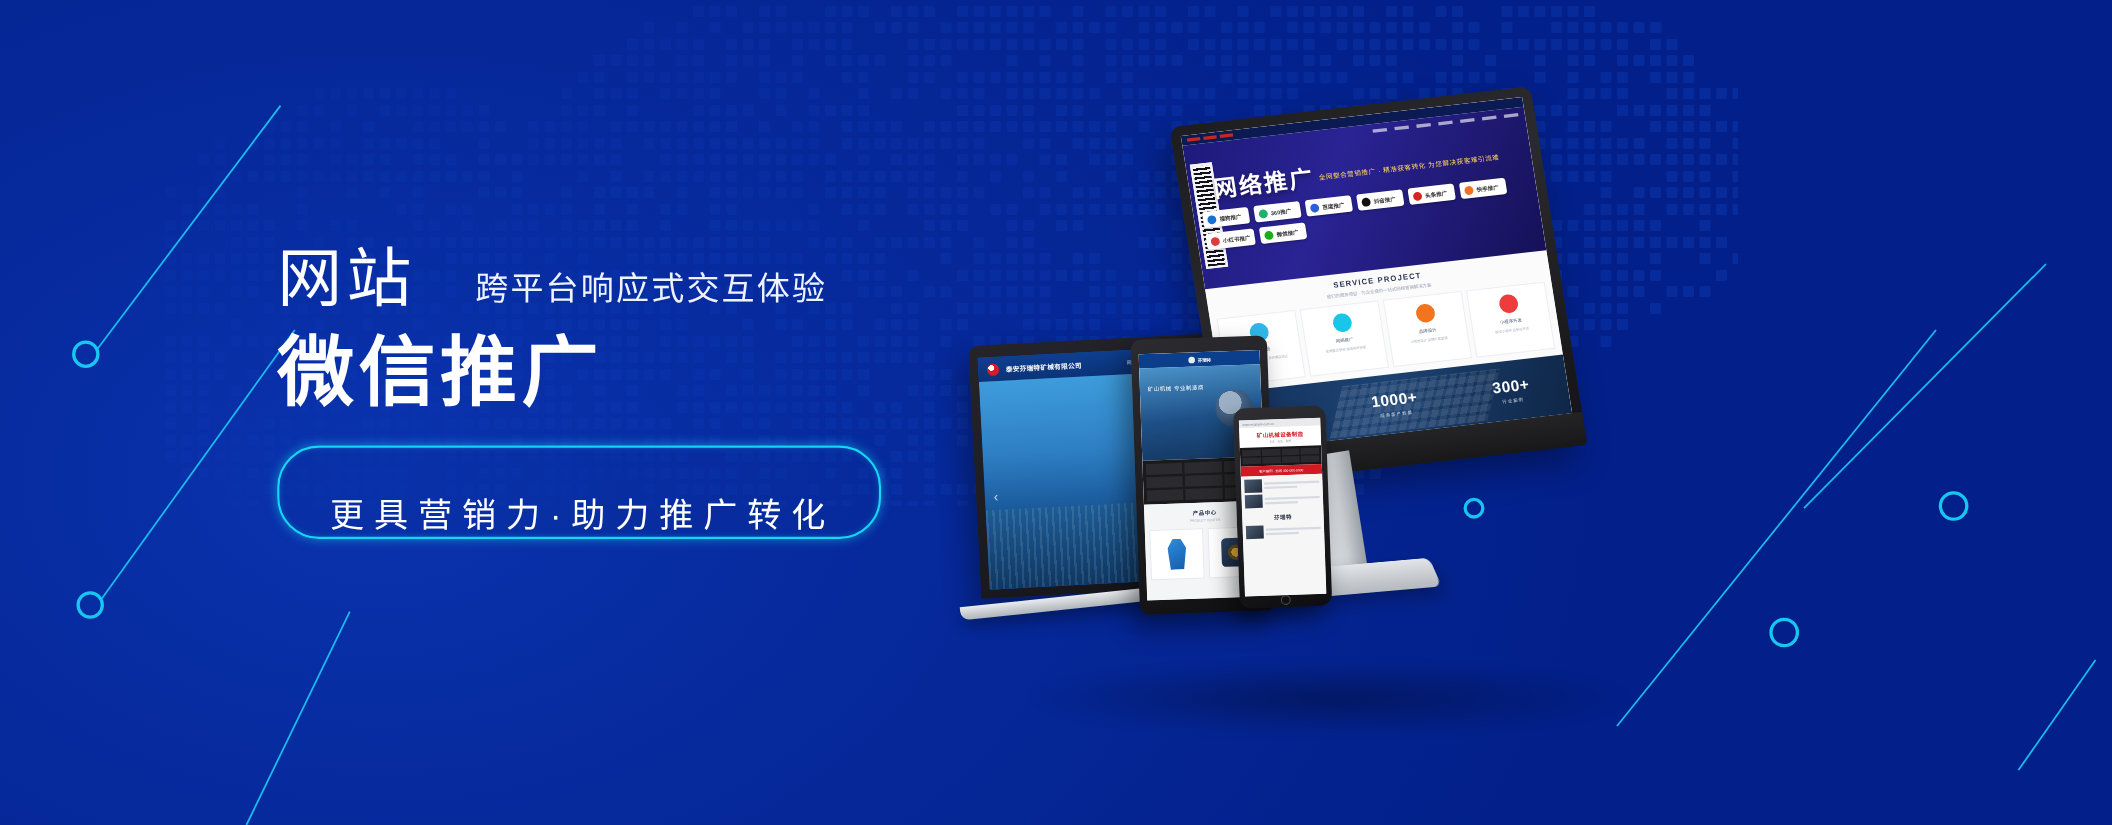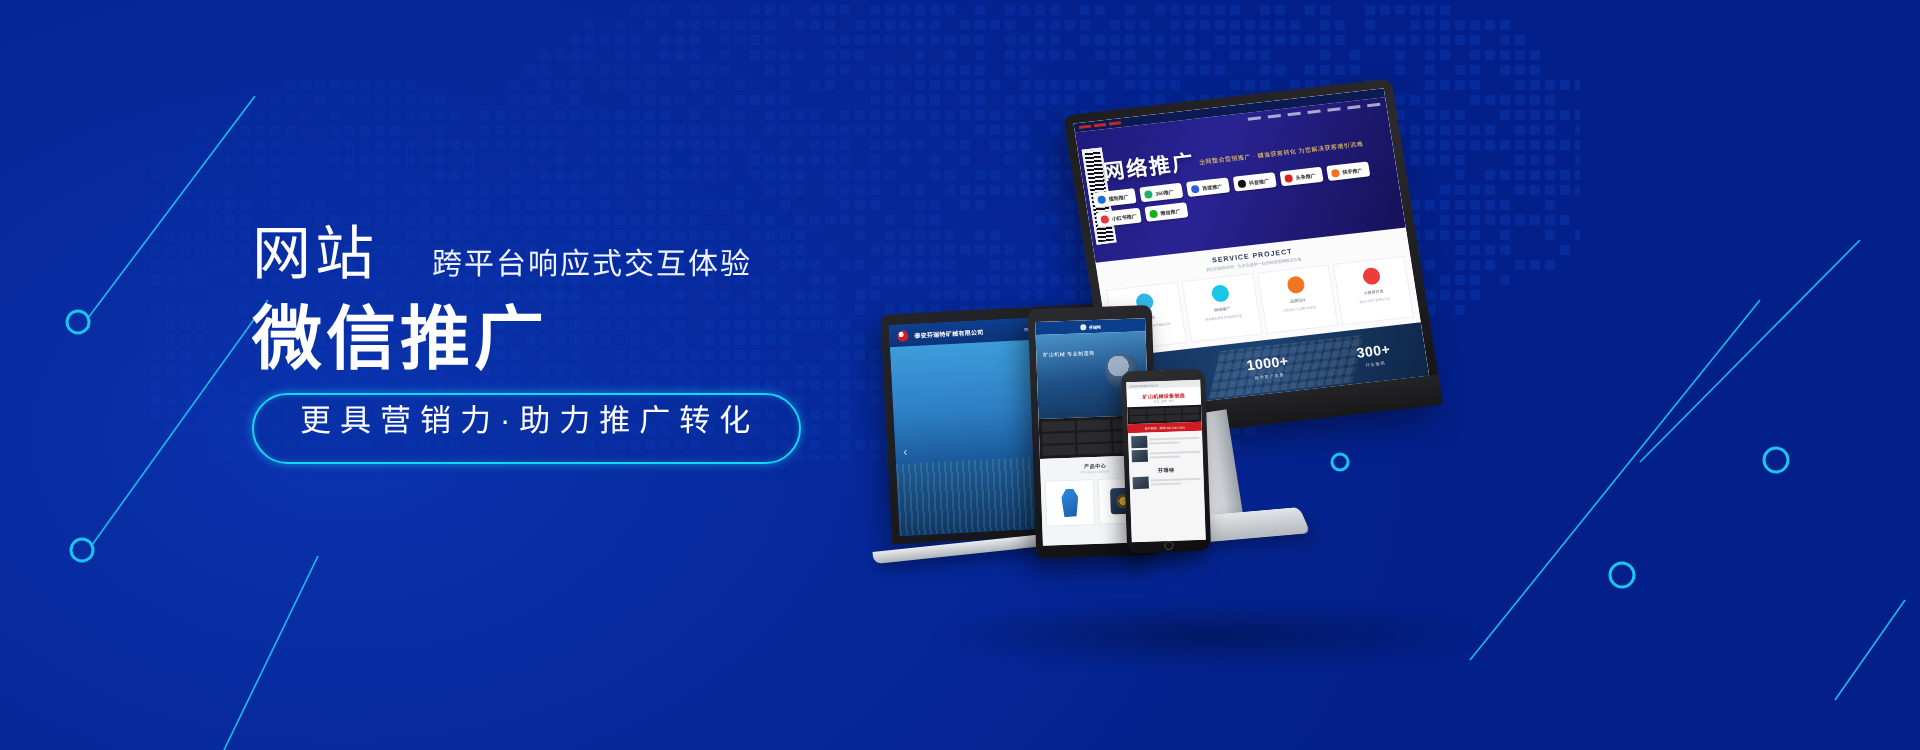--- a/index.html
+++ b/index.html
@@ -68,25 +68,25 @@
     font-weight:700;
     letter-spacing:4px;
     white-space:nowrap;
     display:flex;
     align-items:baseline;
     gap:48px;
   }
 
   
   .pill {
-    margin-top:14px;
+    margin-top:26px;
     display:inline-flex;
-    align-items:flex-start;
+    align-items:flex-end;
     justify-content:center;
-    height:71px;
+    height:85px;
     padding:0 40px;
     border:2px solid #16d6f5;
     border-radius:38px;
     box-shadow:0 0 10px rgba(25,214,245,.55), inset 0 0 6px rgba(25,214,245,.25);
     background:rgba(7,42,150,.25);
   }
   .pill-text {
     font-size:31px;
     letter-spacing:9px;
     font-weight:500;

